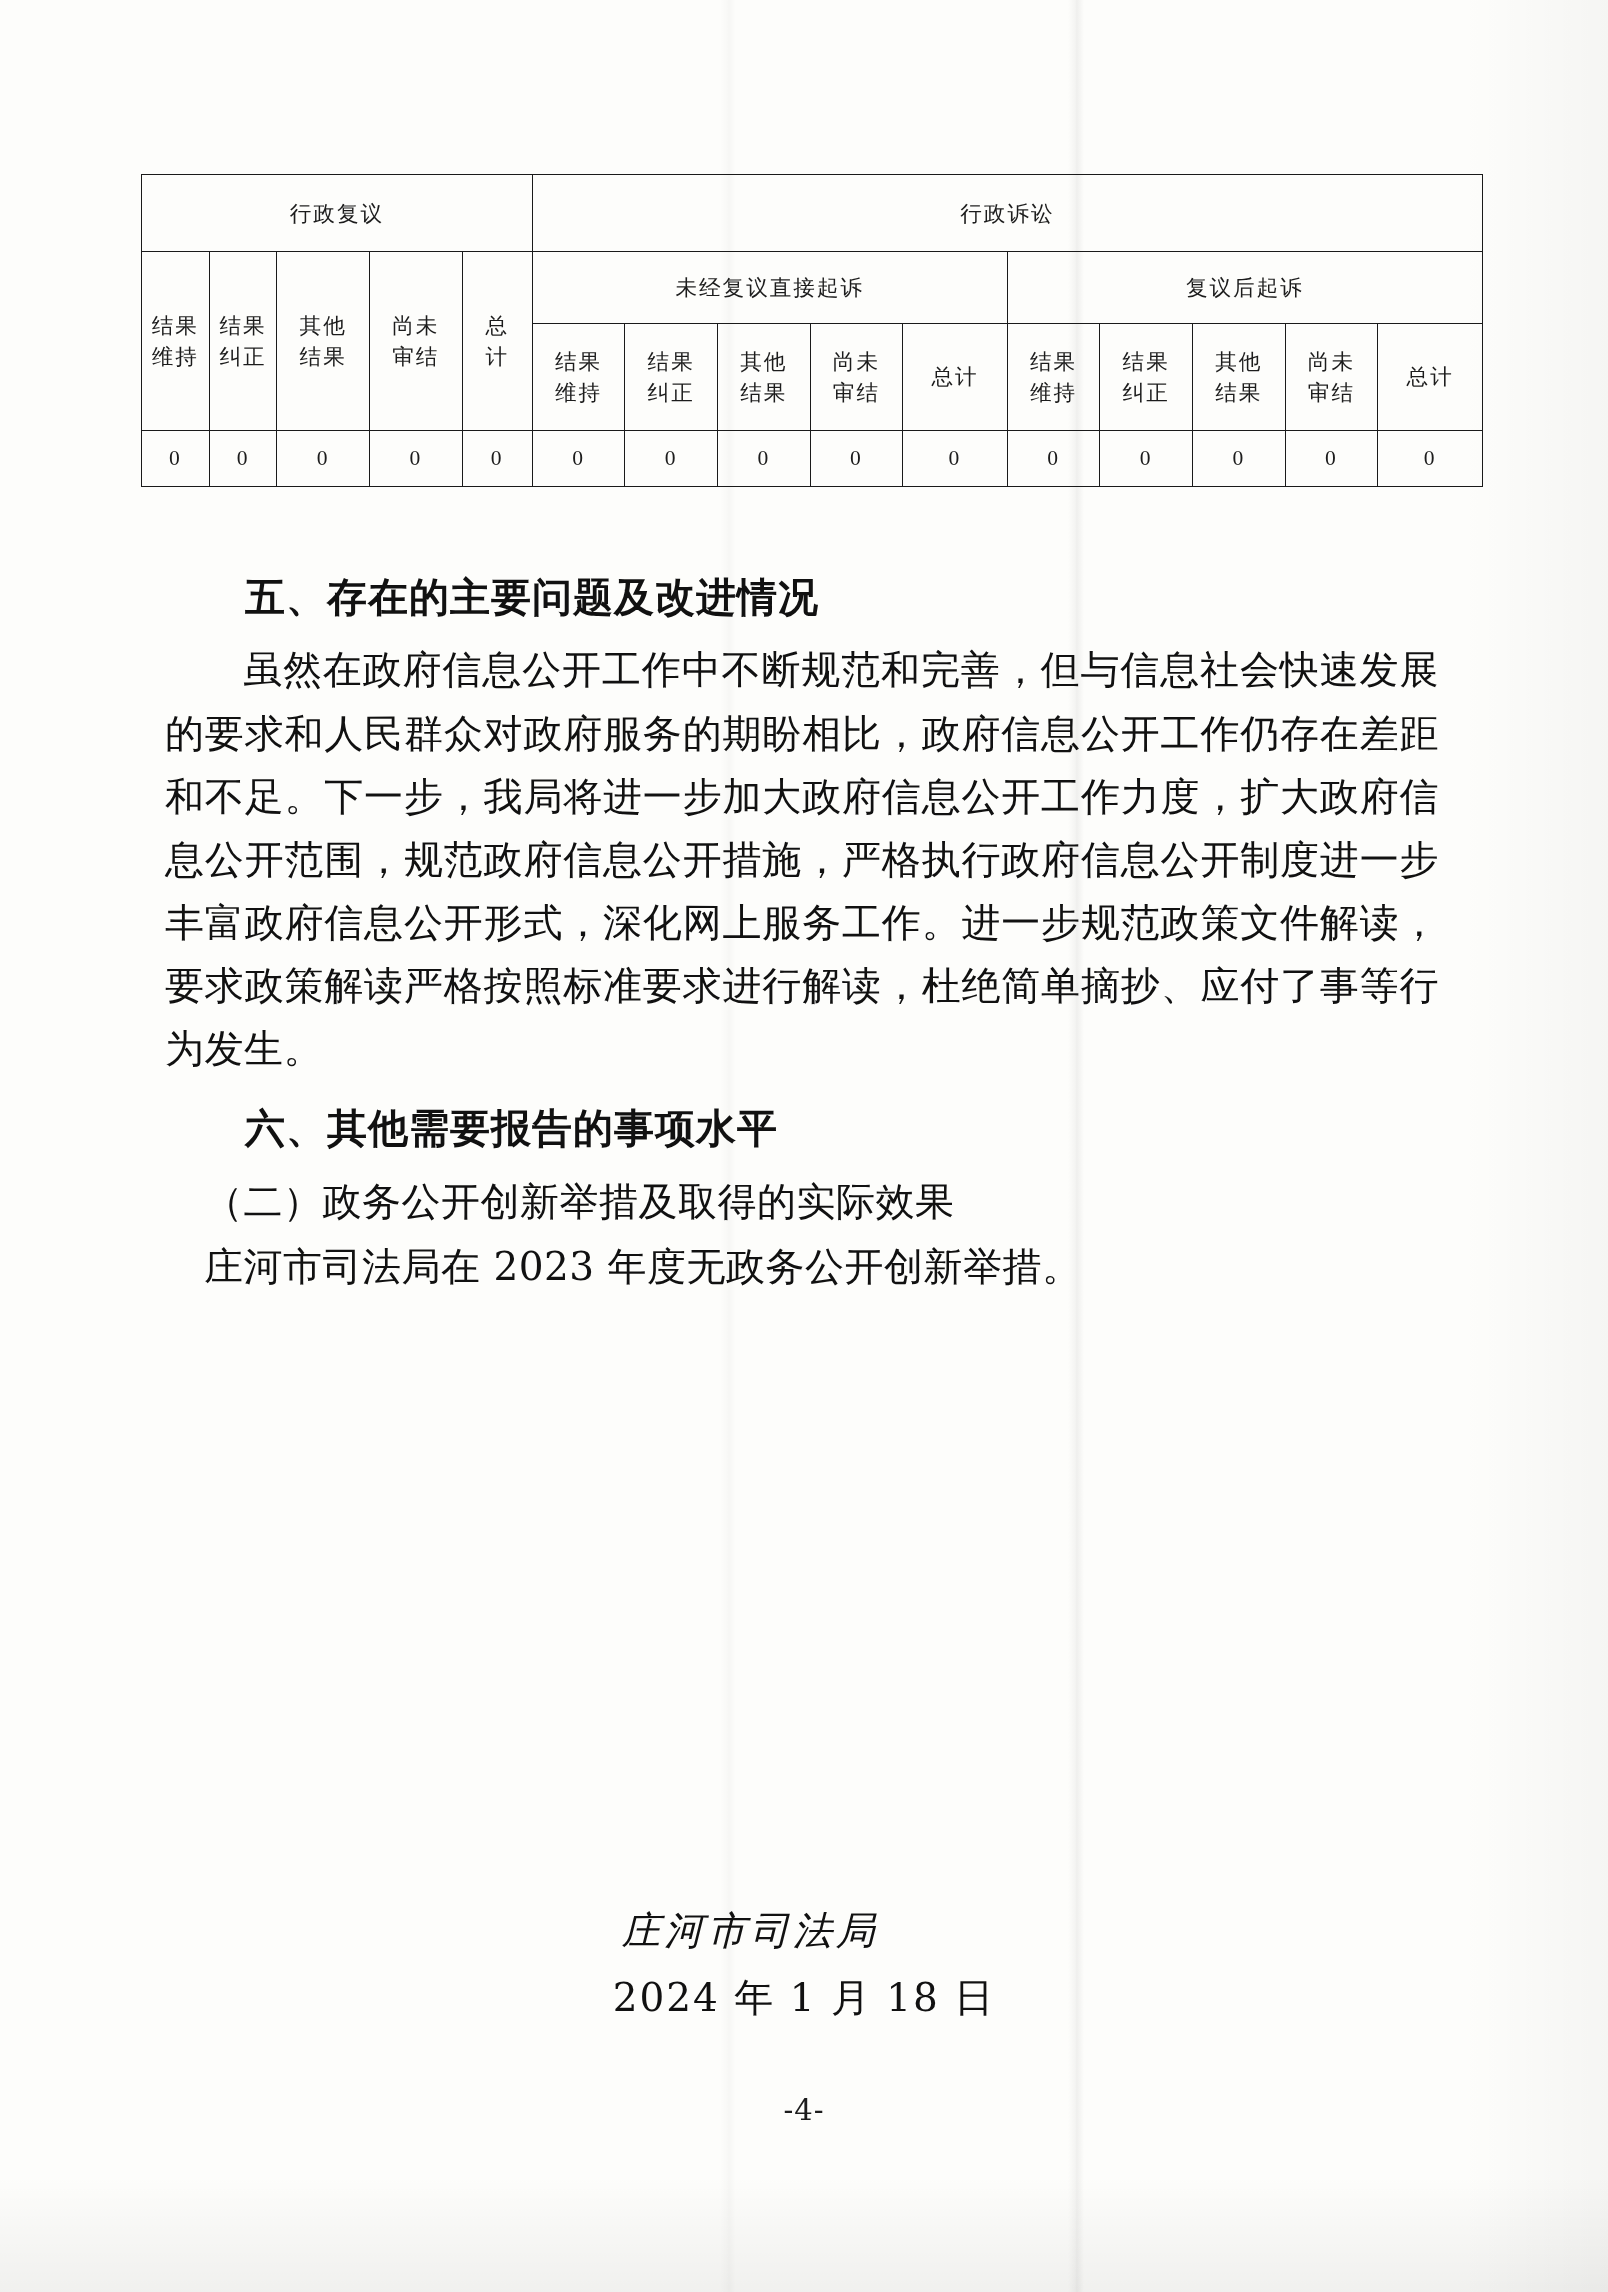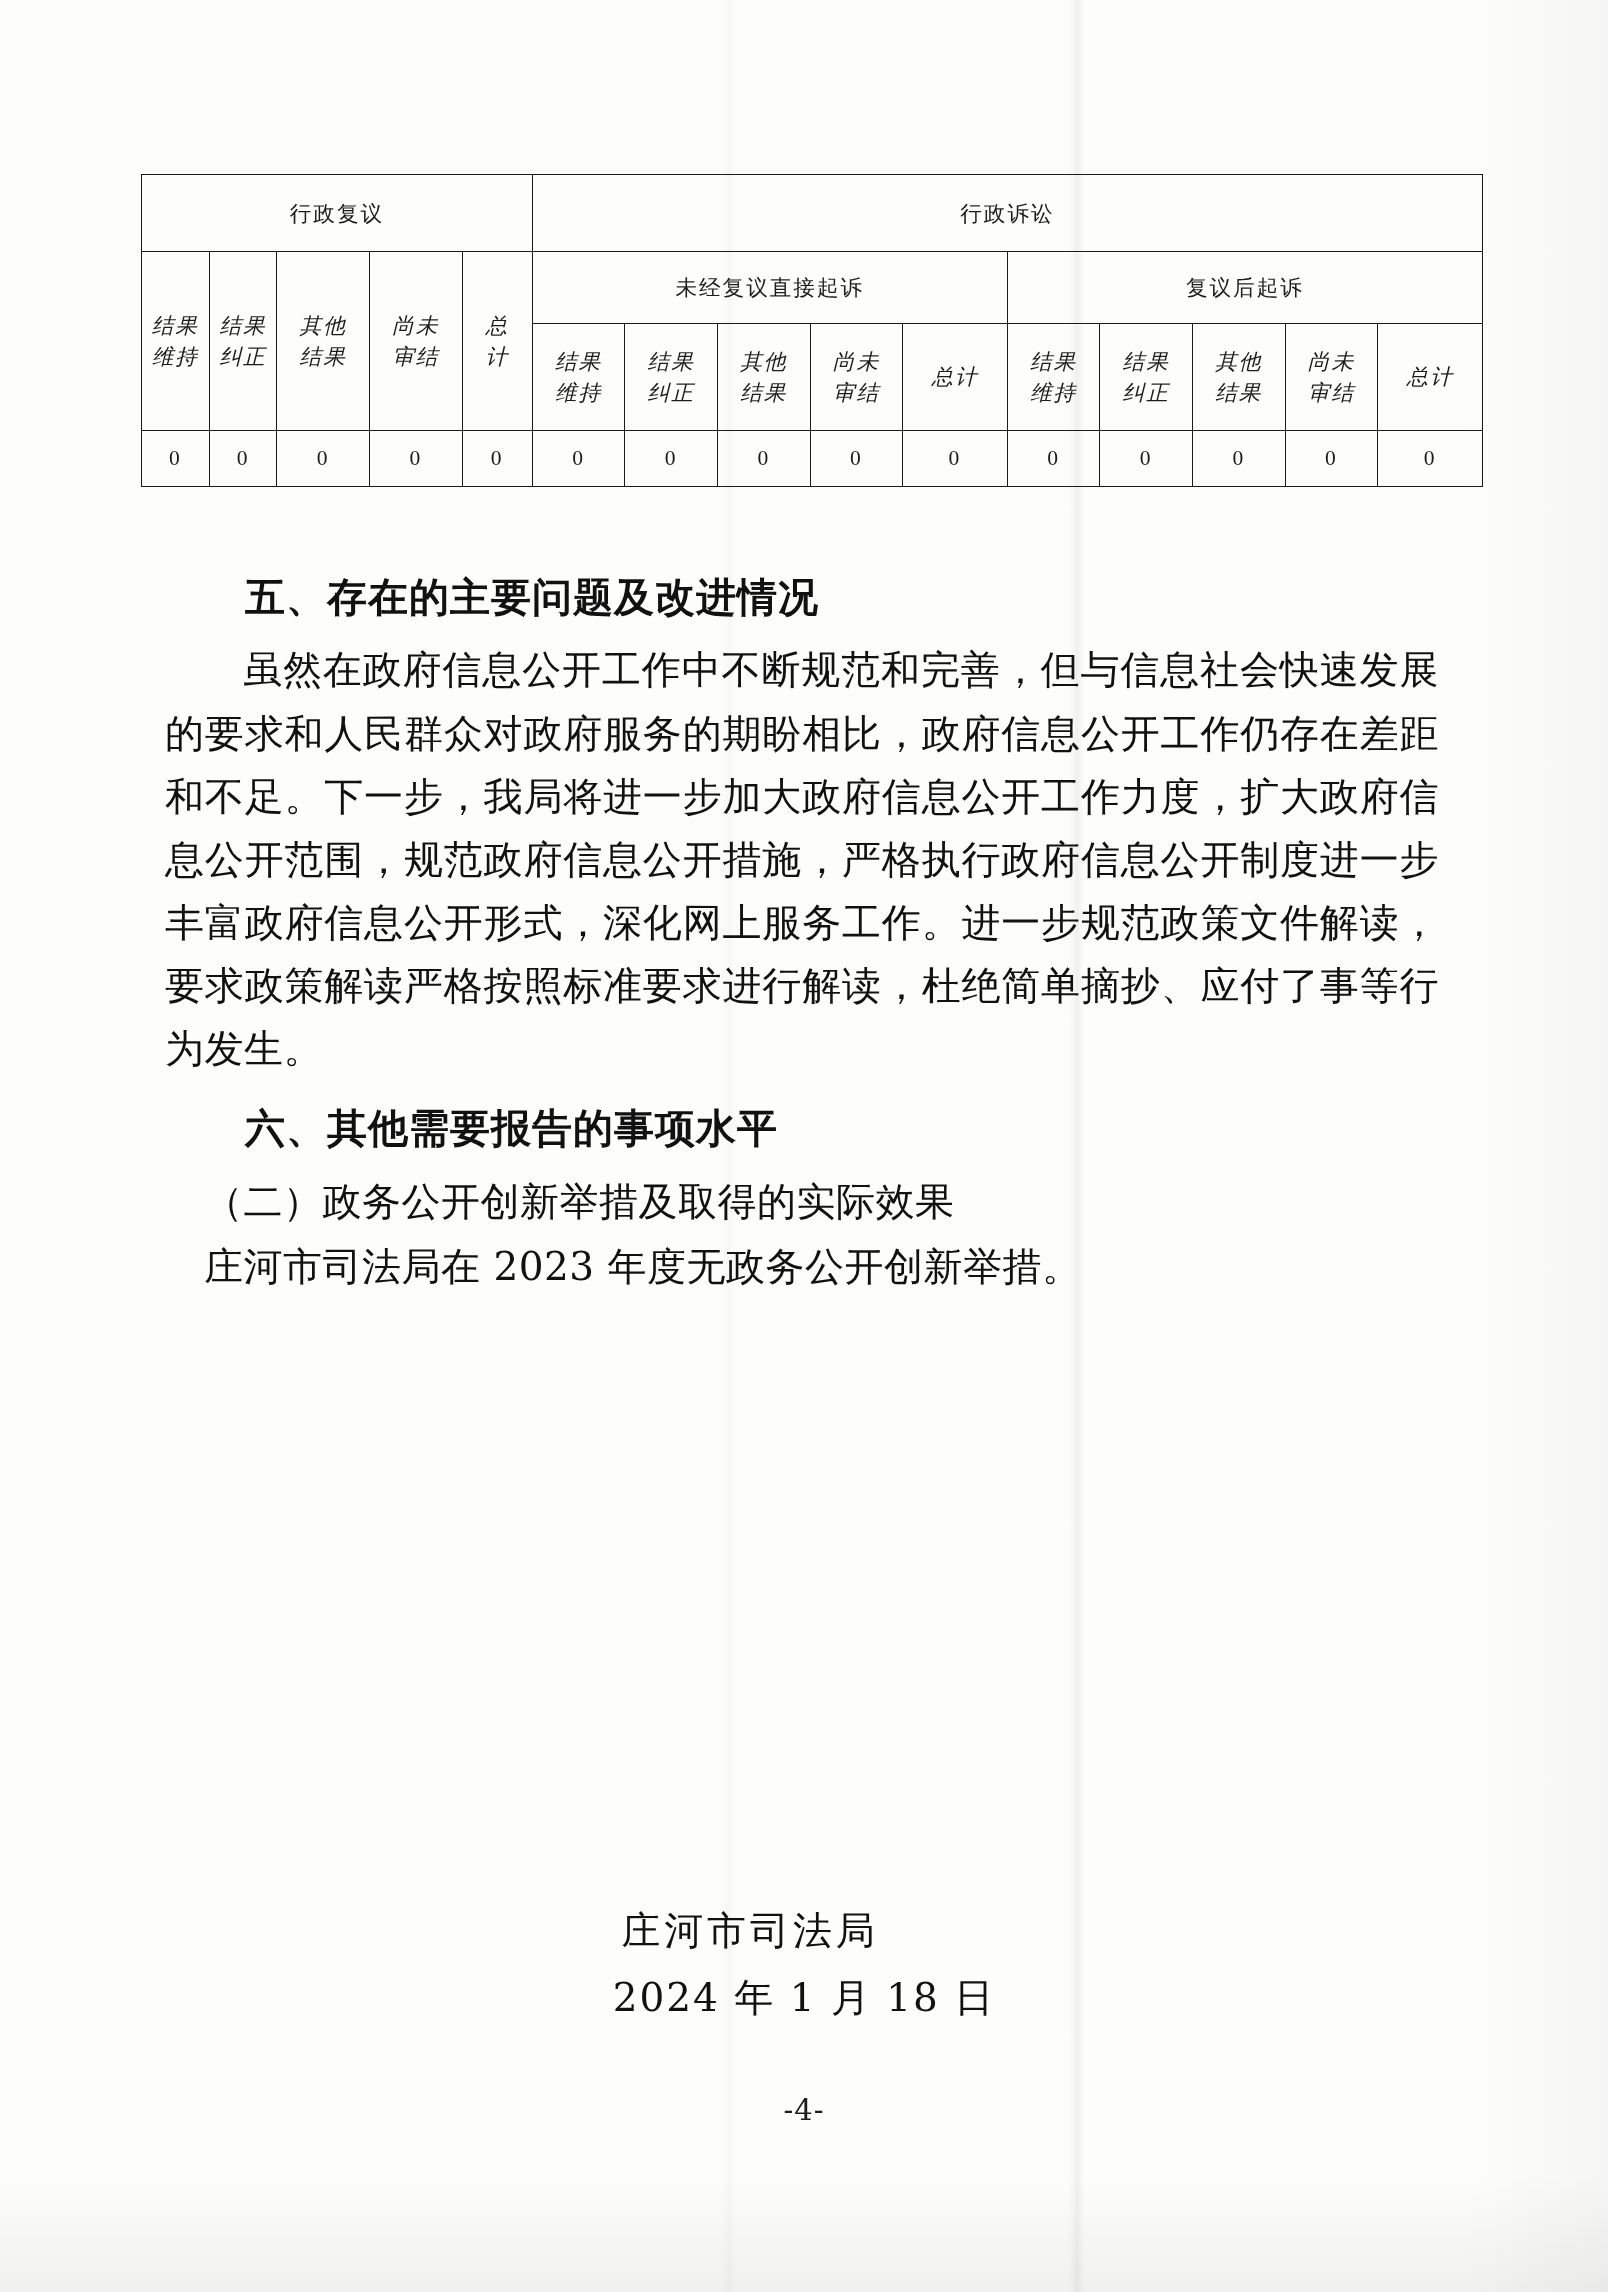--- a/index.html
+++ b/index.html
@@ -80,21 +80,20 @@
   .sub-title {
     height: 71px;
     font-size: 24.5px;
     letter-spacing: 2.9px;
   }
   .col-head {
     height: 106px;
     line-height: 1.45;
     font-size: 21.6px;
     letter-spacing: 2.9px;
-    font-style: italic;
   }
   .col-head .l2 { display: block; }
   .num-cell {
     height: 55px;
     font-size: 24.5px;
     letter-spacing: 0;
     font-family: "Liberation Serif", "DejaVu Serif", serif;
   }
 
   
@@ -146,20 +145,21 @@
     left: 0;
     right: 0;
     top: 1897px;
     text-align: center;
   }
   .sig-line {
     font-size: 39px;
     line-height: 1.72;
     letter-spacing: 3.9px;
     padding-right: 108px;
+    font-style: italic;
   }
   .sig-date {
     font-size: 39px;
     line-height: 1.72;
     letter-spacing: 2px;
   }
   
   .page-number {
     position: absolute;
     left: 0; right: 0;

